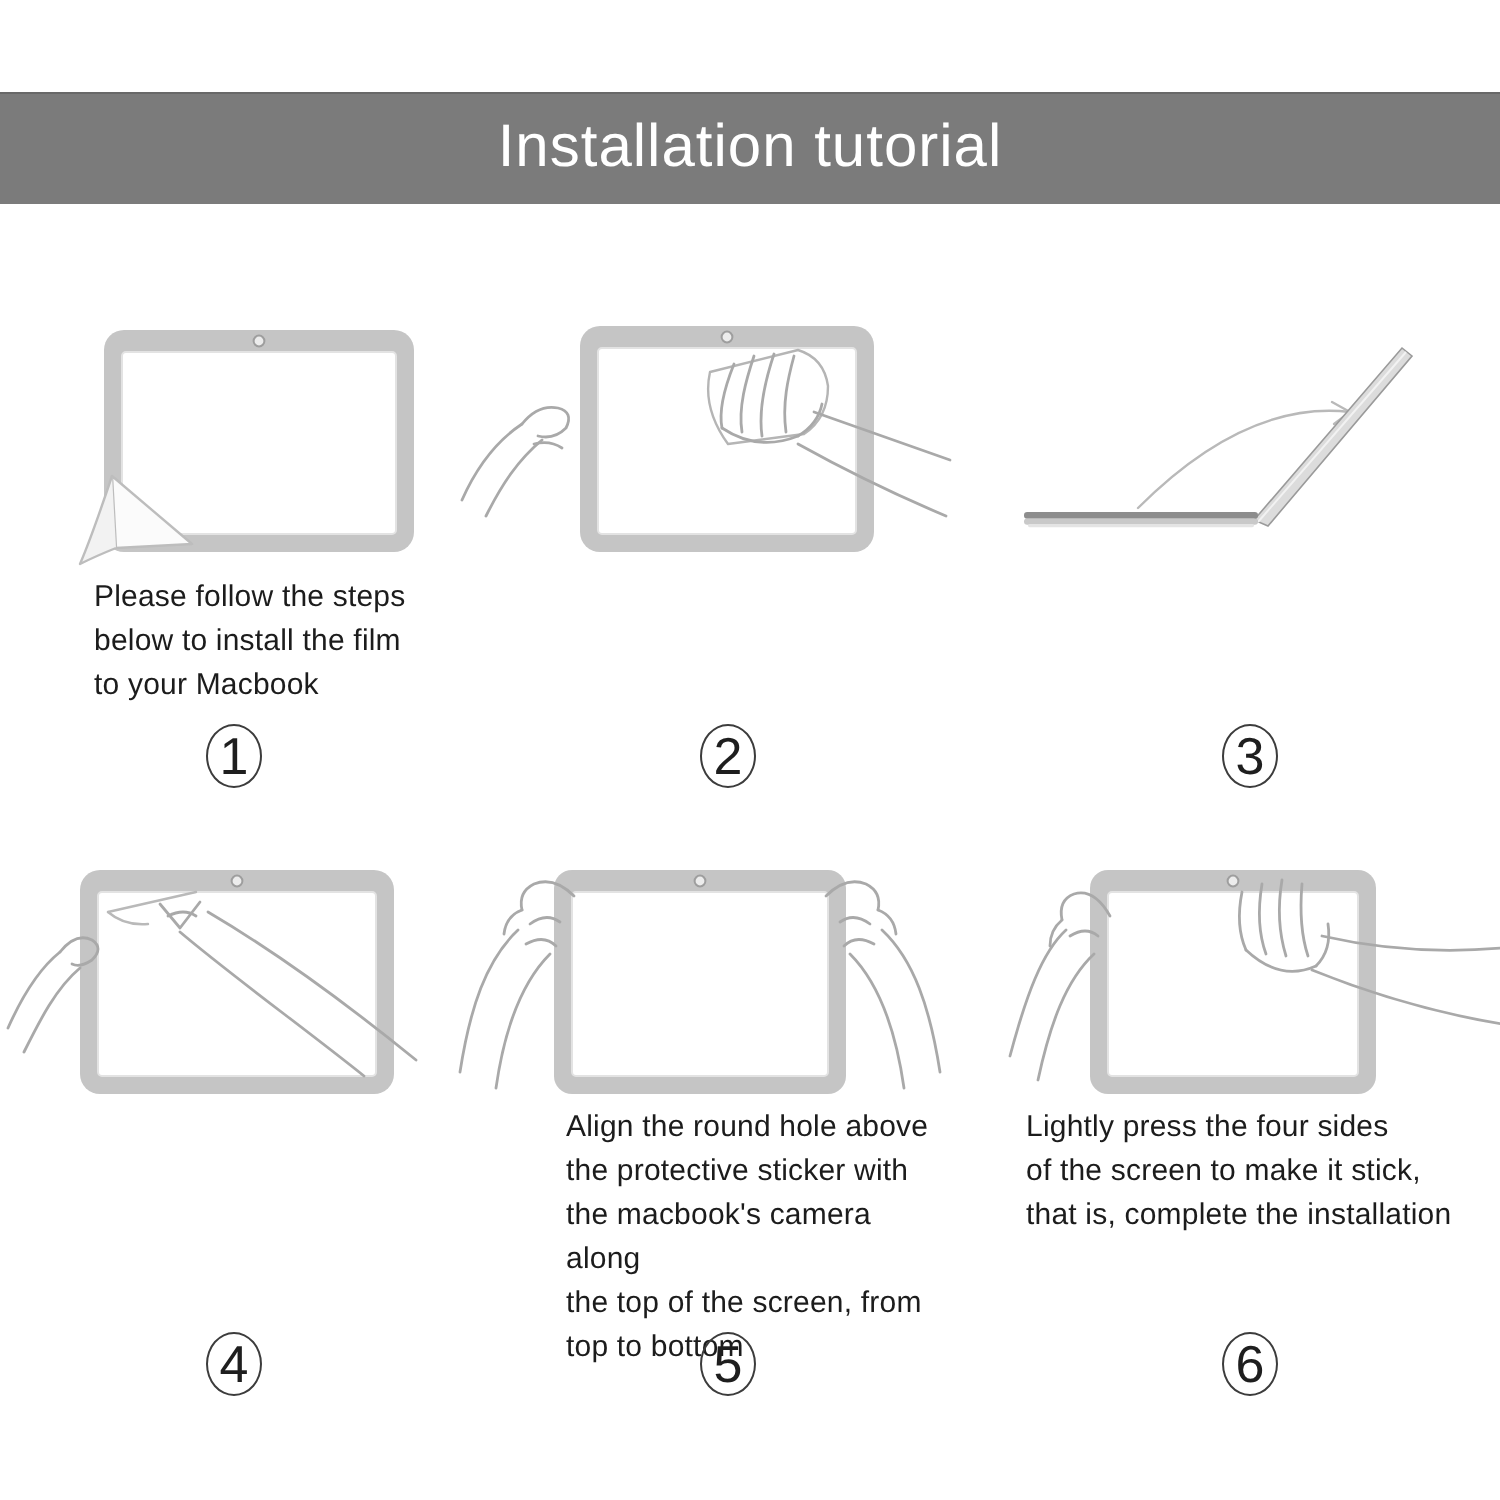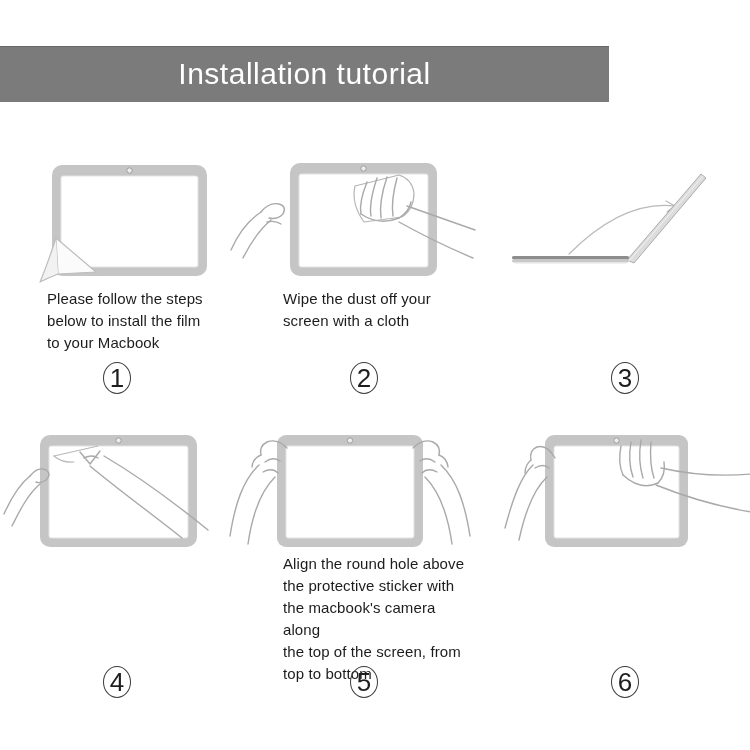--- a/index.html
+++ b/index.html
@@ -1,21 +1,21 @@
 <!DOCTYPE html>
 <html><head>
 <meta charset="utf-8">
 <style>
   html,body{margin:0;padding:0;}
   body{
     width:750px;height:750px;background:#ffffff;position:relative;
     font-family:"Liberation Sans", sans-serif;color:#1c1c1c;overflow:hidden;
   }
   .banner{
-    position:absolute;left:0;top:46px;width:609px;height:56px;
+    position:absolute;left:0;top:46px;width:750px;height:56px;
     background:#7b7b7b;display:flex;align-items:center;justify-content:center;
     box-shadow:inset 0 1px 0 rgba(0,0,0,0.15);
   }
   .banner-title{
     color:#ffffff;font-size:30px;letter-spacing:0.5px;font-weight:400;
   }
   .step{position:absolute;}
   .illus{position:relative;height:122px;overflow:visible;}
   .illus svg{position:absolute;overflow:visible;}
   .step-text{
@@ -80,22 +80,20 @@
       <path class="sk" d="M150,18 C146,30 142,44 144,56"></path>
       <path class="sk" d="M160,17 C156,29 152,44 154,58"></path>
       <path class="sk" d="M170,18 C167,29 164,42 166,56"></path>
       <path class="sk" d="M134,54 Q152,66 172,58"></path>
       <path class="sk" d="M172,58 Q182,52 184,42"></path>
 
       <path class="sk" d="M180,46 Q214,58 248,70"></path>
       <path class="sk" d="M172,62 Q208,82 246,98"></path>
     </svg>
   </div>
-  <div class="step-text">Wipe the dust off your
-screen with a cloth</div>
   <div class="badge">2</div>
 </div>
 
 <div class="step r1 c3">
   <div class="illus">
     <svg style="left:0;top:8px;" width="246" height="112" viewBox="0 0 246 112">
 
       <path class="skl" stroke="#cfcfcf" d="M66,88 Q120,34 172,40"></path>
       <path class="skl" stroke="#cfcfcf" d="M172,40 l-9,-5 M172,40 l-8,6"></path>
 
@@ -180,14 +178,17 @@
       <path class="sk" d="M128,10 C126,22 126,34 130,45"></path>
       <path class="sk" d="M138,8 C136,20 136,33 140,46"></path>
       <path class="sk" d="M148,10 C147,22 147,34 151,46"></path>
       <path class="sk" d="M120,43 Q137,59 155,51"></path>
       <path class="sk" d="M155,51 Q163,43 161,30"></path>
 
       <path class="sk" d="M158,36 Q202,46 248,42"></path>
       <path class="sk" d="M153,53 Q200,72 248,80"></path>
     </svg>
   </div>
+  <div class="step-text">Lightly press the four sides
+of the screen to make it stick,
+that is, complete the installation</div>
   <div class="badge">6</div>
 </div>
 
 </body></html>

